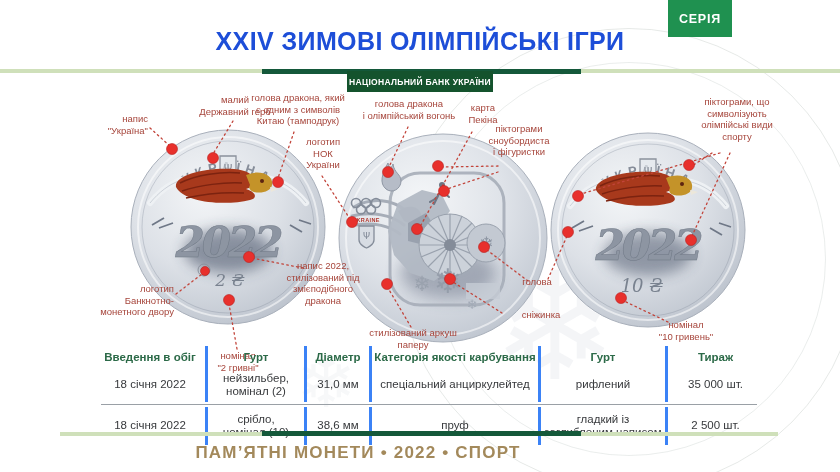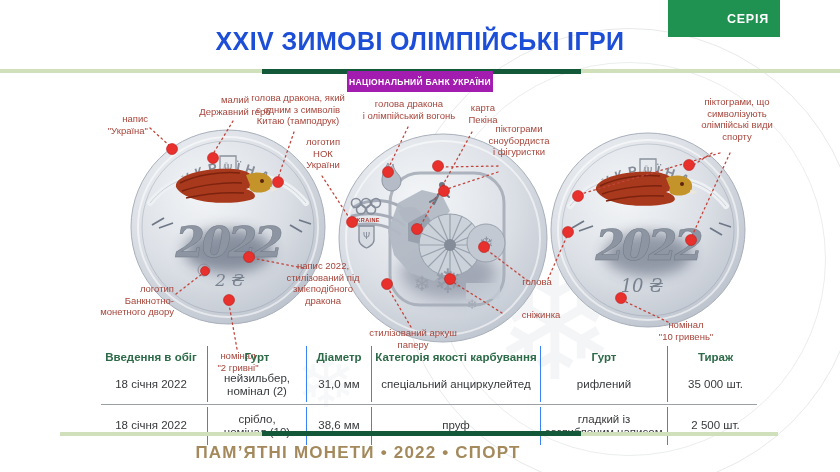--- a/index.html
+++ b/index.html
@@ -9,41 +9,41 @@
   .abs{position:absolute;}
 
   
   .ghost-circle{position:absolute;border-radius:50%;pointer-events:none;}
   .gc1{left:398px;top:28px;width:460px;height:460px;border:1.5px solid rgba(140,155,147,.22);}
   .gc2{left:432px;top:62px;width:392px;height:392px;border:1px solid rgba(140,155,147,.18);}
   .ghost-flake{position:absolute;color:rgba(120,132,150,.08);pointer-events:none;line-height:1;}
 
   
   .series-badge{left:668px;top:0;width:64px;height:37px;background:#1f9150;color:#fff;
-    font-size:12.5px;font-weight:bold;display:flex;align-items:center;justify-content:center;letter-spacing:.8px;padding-left:48px;}
+    font-size:12.5px;font-weight:bold;display:flex;align-items:center;justify-content:center;letter-spacing:.8px;}
   .page-title{left:0;top:27px;width:840px;text-align:center;color:#1d4ed8;
     font-size:25px;font-weight:bold;letter-spacing:.4px;}
   .rule-light{height:4px;background:#cfe0ba;}
   .rule-dark{height:5px;background:#14583a;}
-  .bank-banner{left:347px;top:71px;width:146px;height:21px;background:#a21caf;color:#ffffff;
+  .bank-banner{left:347px;top:71px;width:146px;height:21px;background:#14532d;color:#ffffff;
     font-size:8.5px;font-weight:bold;display:flex;align-items:center;justify-content:center;letter-spacing:.3px;}
 
   
   .coin{position:absolute;border-radius:50%;}
   .coin svg{display:block;}
 
   
   .ann{position:absolute;color:#a6453b;font-size:9.5px;line-height:1.22;white-space:pre-line;}
   .ac{text-align:center;} .ar{text-align:right;}
   .overlay{position:absolute;left:0;top:0;pointer-events:none;}
 
   
   .spec-table{left:95px;top:346px;width:668px;}
   .t-grid{display:grid;grid-template-columns:113px 99px 65px 169px 127px 95px;}
-  .t-col{display:flex;flex-direction:column;align-items:center;border-right:1px solid #3b82f6;}
+  .t-col{display:flex;flex-direction:column;align-items:center;border-right:3px solid #3b82f6;}
   .t-col.last{border-right:none;}
   .t-head{height:22px;display:flex;align-items:center;justify-content:center;
     color:#2c6a48;font-weight:bold;font-size:11.5px;text-align:center;}
   .t-val{height:34px;display:flex;align-items:center;justify-content:center;
     color:#37393c;font-size:11.5px;text-align:center;white-space:pre-line;line-height:1.15;}
   .t-sep{margin:2px 6px;border-top:1px solid #9aa0a6;}
   .t-row2 .t-val{height:38px;}
 
   
   .footer-text{left:0;top:443px;width:716px;text-align:center;color:#a3895b;

